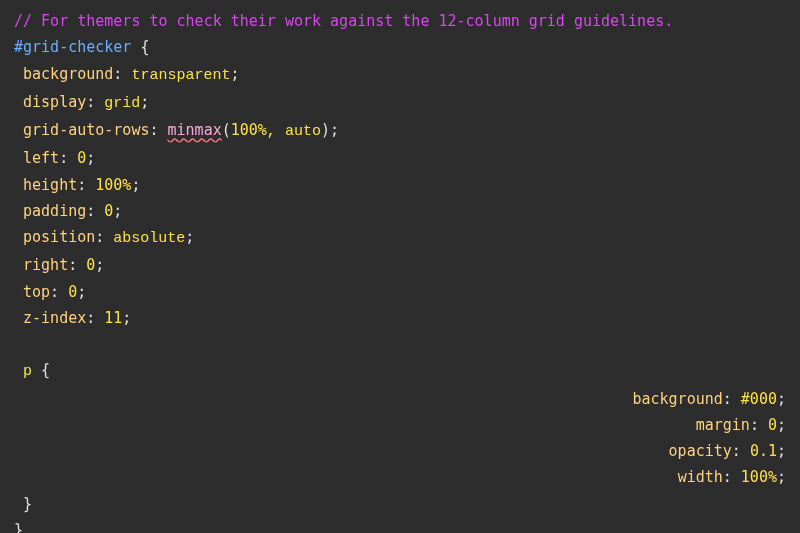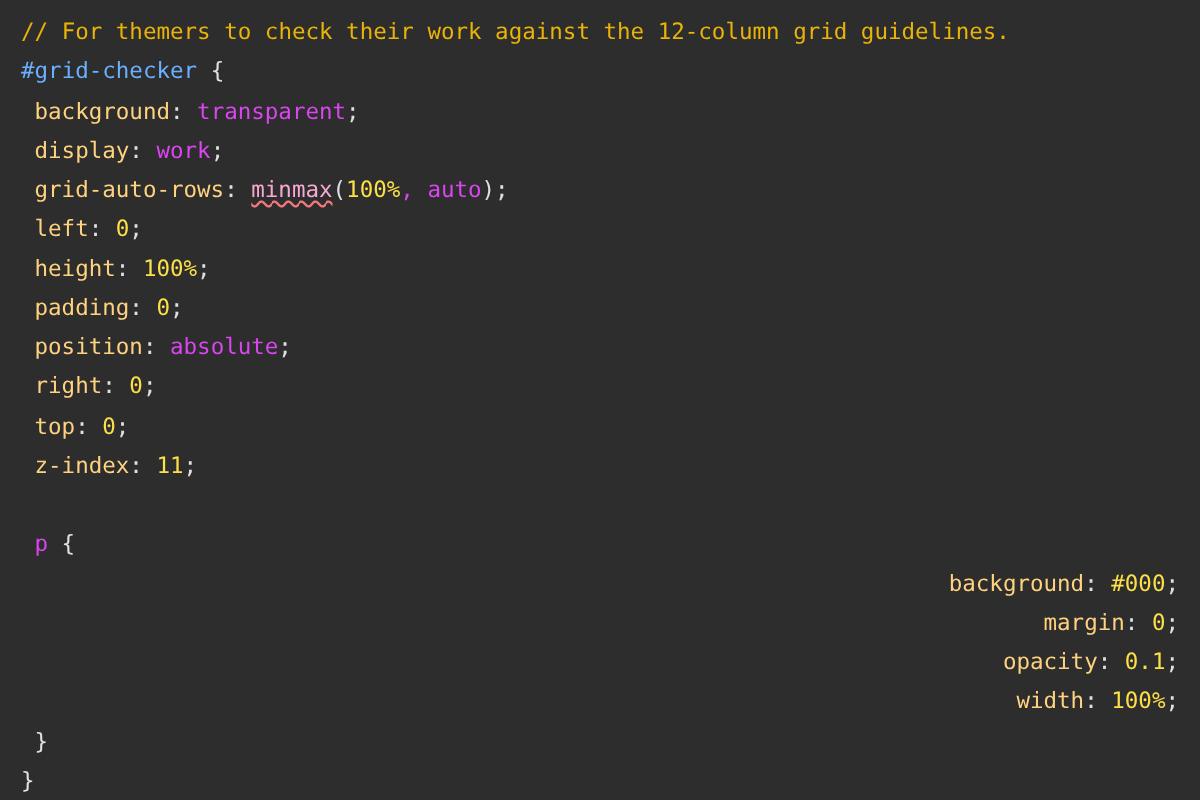--- a/index.html
+++ b/index.html
@@ -9,24 +9,24 @@
     font-size: 15px;
     line-height: 1.75;
     color: #cccccc;
     padding: 8px 14px;
     width: 800px;
     height: 533px;
     overflow: hidden;
     font-weight: 500;
   }
   .line { white-space: pre; }
-  .comment  { color: #eab308; }
+  .comment  { color: #d946ef; }
   .selector { color: #6ab0ff; margin-top: 25px; }
   .prop     { color: #ffd27f; margin-top: 29px; }
-  .value    { color: #d946ef; }
+  .value    { color: #fde047; font-family: Liberation Mono, monospace; }
   .num      { color: #fde047; }
   .punct    { color: #e0e0e0; }
   .func     { color: #f9a8d4; }
   .spell-err {
     text-decoration-line: underline;
     text-decoration-style: wavy;
     text-decoration-color: #f2777a;
     text-underline-offset: 2px;
   }
   .indent1 { padding-left: 1ch; }
@@ -36,21 +36,21 @@
 <body>
 
 <div>
 
 <div class="line"><span class="comment">// For themers to check their work against the 12-column grid guidelines.</span></div>
 
 <div class="line"><span class="selector">#grid-checker</span><span class="punct"> {</span></div>
 
 <div class="line indent1"><span class="prop">background</span><span class="punct">: </span><span class="value">transparent</span><span class="punct">;</span></div>
 
-<div class="line indent1"><span class="prop">display</span><span class="punct">: </span><span class="value">work</span><span class="punct">;</span></div>
+<div class="line indent1"><span class="prop">display</span><span class="punct">: </span><span class="value">grid</span><span class="punct">;</span></div>
 
 <div class="line indent1"><span class="prop">grid-auto-rows</span><span class="punct">: </span><span class="func spell-err">minmax</span><span class="punct">(</span><span class="num">100%</span><span class="value">, </span><span class="value">auto</span><span class="punct">)</span><span class="punct">;</span></div>
 
 <div class="line indent1"><span class="prop">left</span><span class="punct">: </span><span class="num">0</span><span class="punct">;</span></div>
 
 <div class="line indent1"><span class="prop">height</span><span class="punct">: </span><span class="num">100%</span><span class="punct">;</span></div>
 
 <div class="line indent1"><span class="prop">padding</span><span class="punct">: </span><span class="num">0</span><span class="punct">;</span></div>
 
 <div class="line indent1"><span class="prop">position</span><span class="punct">: </span><span class="value">absolute</span><span class="punct">;</span></div>

